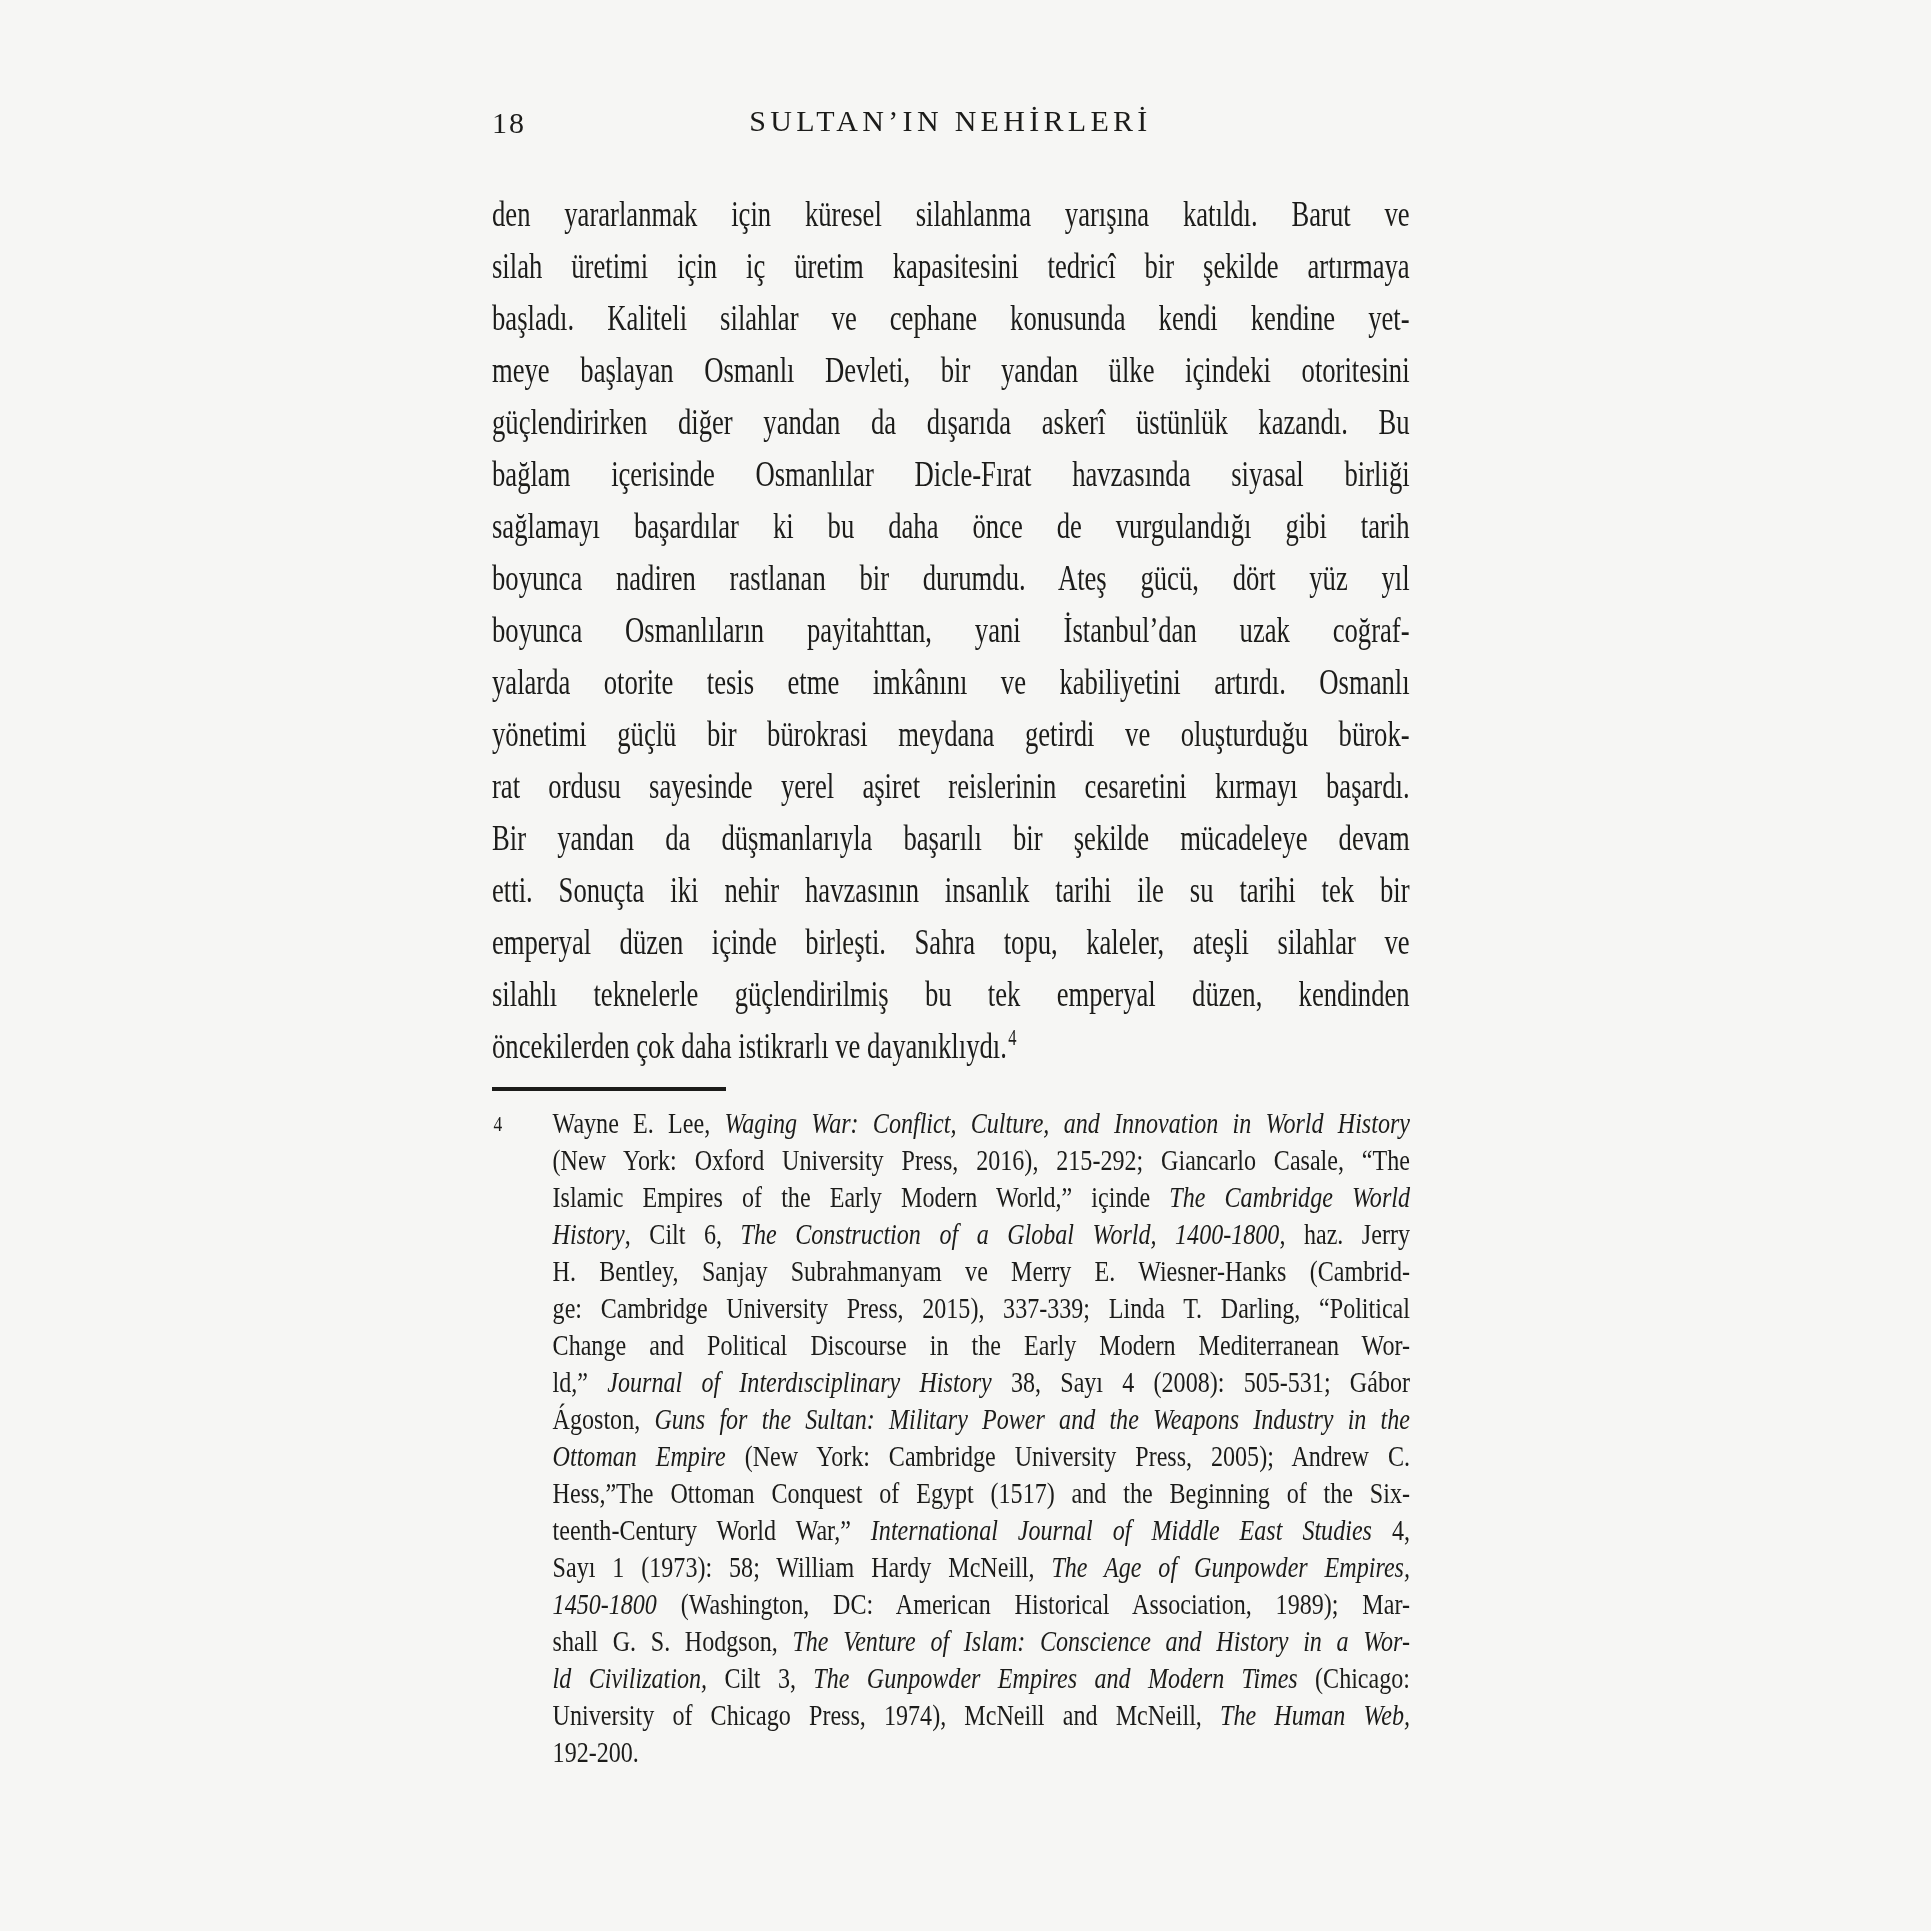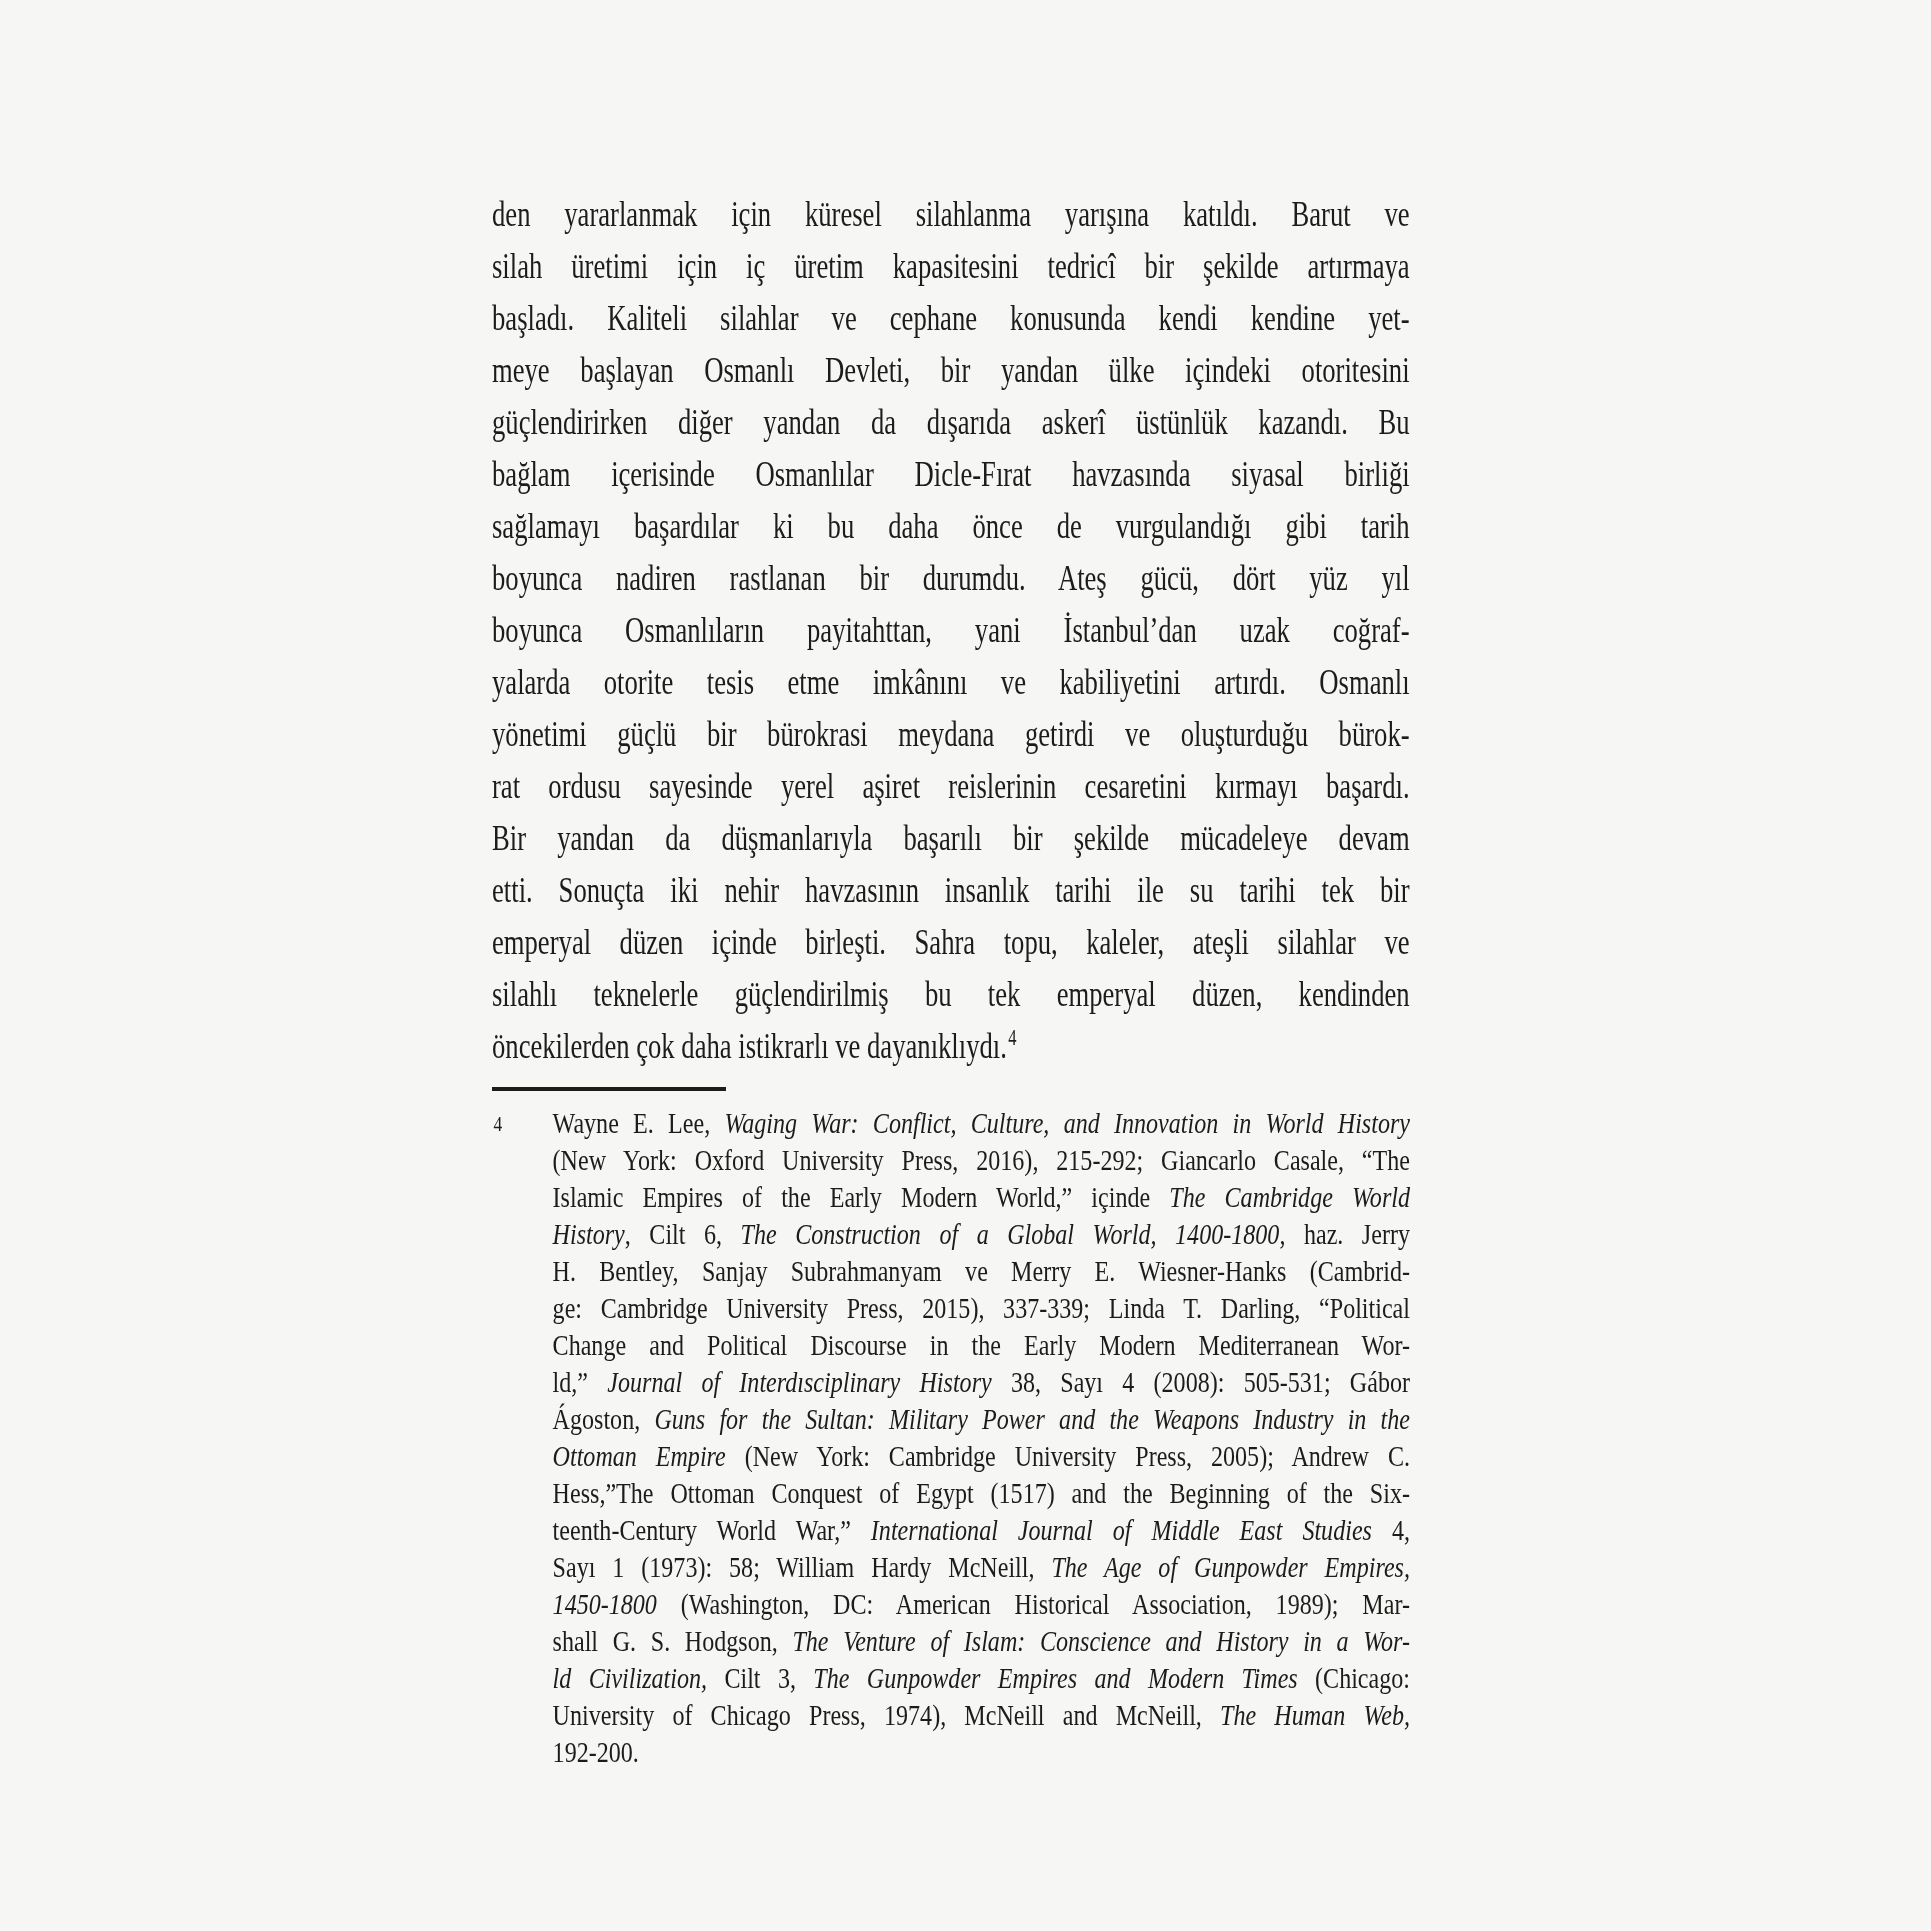--- a/index.html
+++ b/index.html
@@ -93,20 +93,24 @@
   }
   .fline em{
     font-style:italic;
   }
 </style>
 </head>
 <body>
 
 <div class="page">
 
+  <div class="header">
+    <span class="pageno">18</span>
+    <span class="rtitle">SULTAN’IN NEHİRLERİ</span>
+  </div>
 
   <div class="body-block">
       <div class="bline">den yararlanmak için küresel silahlanma yarışına katıldı. Barut ve</div>
       <div class="bline">silah üretimi için iç üretim kapasitesini tedricî bir şekilde artırmaya</div>
       <div class="bline">başladı. Kaliteli silahlar ve cephane konusunda kendi kendine yet-</div>
       <div class="bline">meye başlayan Osmanlı Devleti, bir yandan ülke içindeki otoritesini</div>
       <div class="bline">güçlendirirken diğer yandan da dışarıda askerî üstünlük kazandı. Bu</div>
       <div class="bline">bağlam içerisinde Osmanlılar Dicle-Fırat havzasında siyasal birliği</div>
       <div class="bline">sağlamayı başardılar ki bu daha önce de vurgulandığı gibi tarih</div>
       <div class="bline">boyunca nadiren rastlanan bir durumdu. Ateş gücü, dört yüz yıl</div>

